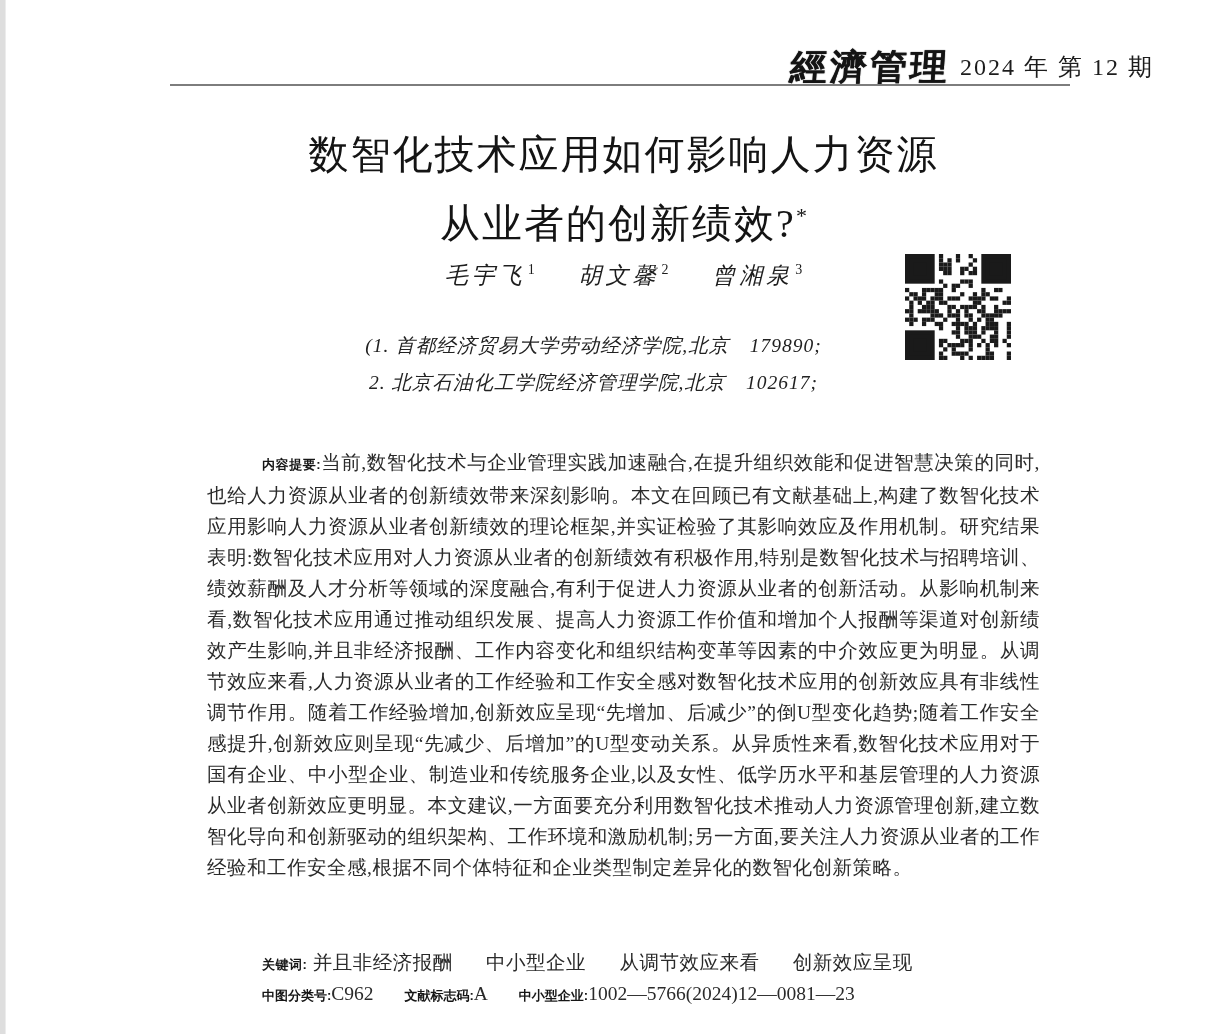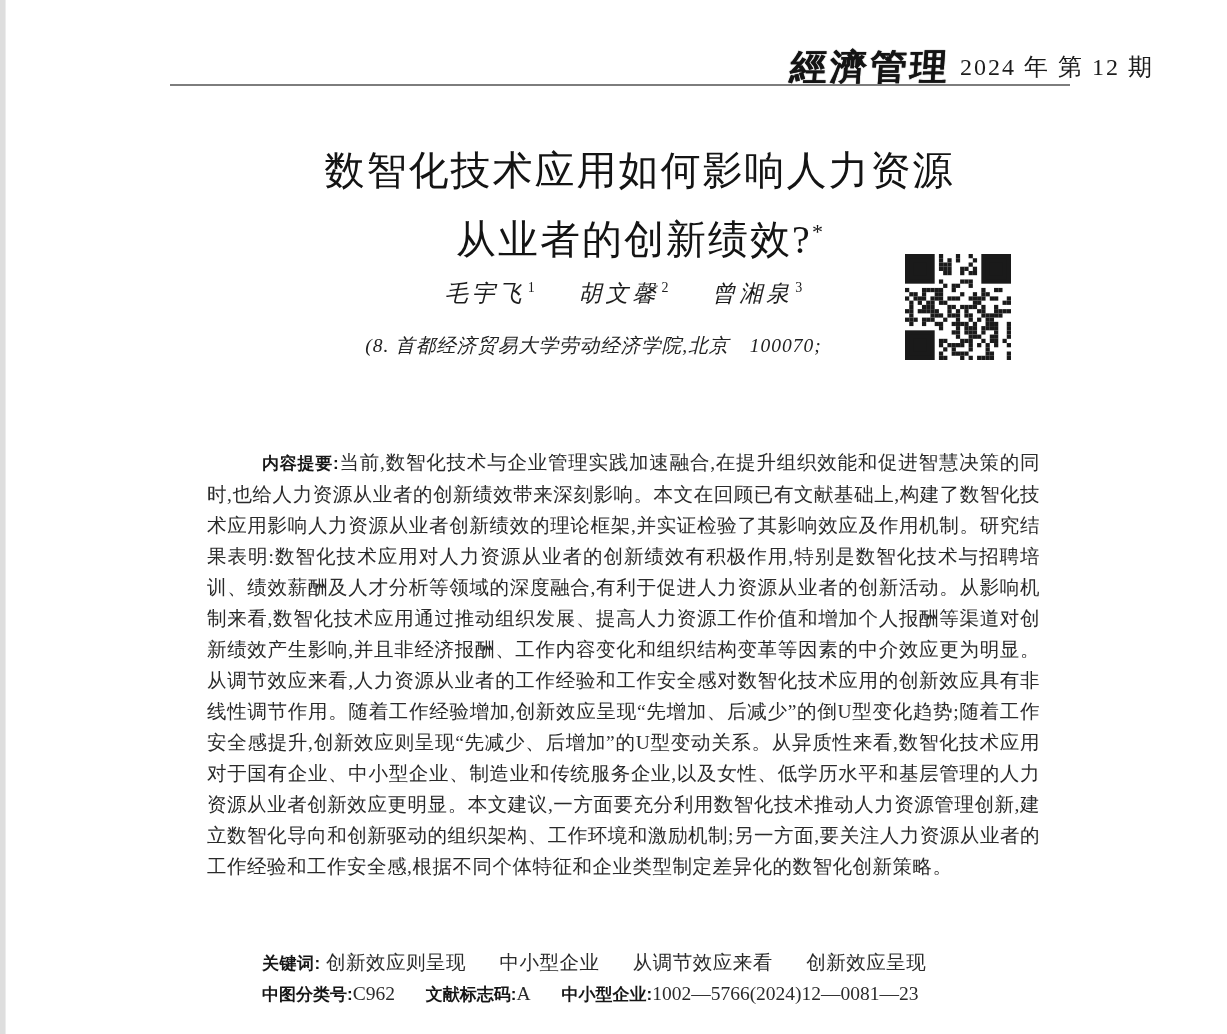--- a/index.html
+++ b/index.html
@@ -29,26 +29,26 @@
     position:relative;top:-4px;
   }
   .header-rule{
     position:absolute;left:170px;top:84px;width:900px;height:2px;
     background:#7d7d7d;
   }
   
   .title-block{
     position:absolute;left:197px;top:124px;width:853px;
     text-align:center;font-size:40px;line-height:61px;
-    color:#141414;letter-spacing:2px;font-weight:normal;margin:16px;
+    color:#141414;letter-spacing:2px;font-weight:normal;margin:0;
   }
   .title-block sup{font-size:22px;letter-spacing:0;}
   
   .authors-row{
-    position:absolute;left:197px;top:278px;width:853px;
+    position:absolute;left:197px;top:260px;width:853px;
     text-align:center;font-size:23px;font-style:italic;color:#1d1d1d;
     letter-spacing:4px;
   }
   .author{margin:0 17px;white-space:nowrap;}
   .author sup{font-size:14px;font-style:normal;letter-spacing:0;margin-left:2px;}
   
   .affiliations{
     position:absolute;left:167px;top:327px;width:853px;
     text-align:center;font-size:19.5px;line-height:37px;
     font-style:italic;color:#222;letter-spacing:1px;
@@ -60,21 +60,21 @@
   .qr-code svg{width:100%;height:100%;display:block;}
   .qr-code rect{fill:#1a1a1a;}
   
   .abstract{
     position:absolute;left:207px;top:447px;width:833px;
     font-size:19.5px;line-height:31px;text-align:justify;
     color:#2a2a2a;margin:0;text-indent:55px;letter-spacing:.5px;
   }
   .label{
     font-family:"Liberation Sans","DejaVu Sans",sans-serif;
-    font-weight:bold;color:#161616;font-size:17px;font-style:normal;
+    font-weight:bold;color:#161616;font-size:13px;font-style:normal;
   }
   
   .keywords-row{
     position:absolute;left:207px;top:949px;width:833px;padding-left:55px;
     font-size:19.5px;color:#2a2a2a;letter-spacing:.5px;box-sizing:border-box;
   }
   .keyword-item{margin-right:28px;}
   .meta-row{
     position:absolute;left:207px;top:983px;width:900px;padding-left:55px;
     font-size:19.5px;color:#2a2a2a;box-sizing:border-box;white-space:nowrap;
@@ -96,21 +96,22 @@
   <span>从业者的创新绩效?</span><sup>*</sup>
 </h1>
 
 <div class="authors-row">
   <span class="author"><span>毛宇飞</span><sup>1</sup></span>
   <span class="author"><span>胡文馨</span><sup>2</sup></span>
   <span class="author"><span>曾湘泉</span><sup>3</sup></span>
 </div>
 
 <div class="affiliations">
-  <div>(8. 首都经济贸易大学劳动经济学院,北京　100070;</div>
+  <div>(1. 首都经济贸易大学劳动经济学院,北京　179890;</div>
+  <div>2. 北京石油化工学院经济管理学院,北京　102617;</div>
 </div>
 
 <div class="qr-code">
   <svg viewBox="0 0 25 25" xmlns="http://www.w3.org/2000/svg">
       <rect x="0" y="0" width="7" height="7"></rect>
       <rect x="1" y="1" width="5" height="5" fill="#fff"></rect>
       <rect x="2" y="2" width="3" height="3"></rect>
       <rect x="18" y="0" width="7" height="7"></rect>
       <rect x="19" y="1" width="5" height="5" fill="#fff"></rect>
       <rect x="20" y="2" width="3" height="3"></rect>
@@ -325,21 +326,21 @@
       <rect x="19" y="24" width="1" height="1"></rect>
       <rect x="20" y="24" width="1" height="1"></rect>
       <rect x="24" y="24" width="1" height="1"></rect>
     </svg>
 </div>
 
 <p class="abstract"><b class="label">内容提要:</b><span>当前,数智化技术与企业管理实践加速融合,在提升组织效能和促进智慧决策的同时,也给人力资源从业者的创新绩效带来深刻影响。本文在回顾已有文献基础上,构建了数智化技术应用影响人力资源从业者创新绩效的理论框架,并实证检验了其影响效应及作用机制。研究结果表明:数智化技术应用对人力资源从业者的创新绩效有积极作用,特别是数智化技术与招聘培训、绩效薪酬及人才分析等领域的深度融合,有利于促进人力资源从业者的创新活动。从影响机制来看,数智化技术应用通过推动组织发展、提高人力资源工作价值和增加个人报酬等渠道对创新绩效产生影响,并且非经济报酬、工作内容变化和组织结构变革等因素的中介效应更为明显。从调节效应来看,人力资源从业者的工作经验和工作安全感对数智化技术应用的创新效应具有非线性调节作用。随着工作经验增加,创新效应呈现“先增加、后减少”的倒U型变化趋势;随着工作安全感提升,创新效应则呈现“先减少、后增加”的U型变动关系。从异质性来看,数智化技术应用对于国有企业、中小型企业、制造业和传统服务企业,以及女性、低学历水平和基层管理的人力资源从业者创新效应更明显。本文建议,一方面要充分利用数智化技术推动人力资源管理创新,建立数智化导向和创新驱动的组织架构、工作环境和激励机制;另一方面,要关注人力资源从业者的工作经验和工作安全感,根据不同个体特征和企业类型制定差异化的数智化创新策略。</span></p>
 
 <div class="keywords-row">
   <b class="label">关键词:</b>
-  <span class="keyword-item">创新效应则呈现</span>
+  <span class="keyword-item">并且非经济报酬</span>
   <span class="keyword-item">中小型企业</span>
   <span class="keyword-item">从调节效应来看</span>
   <span class="keyword-item">创新效应呈现</span>
 </div>
 
 <div class="meta-row">
   <span class="meta-group"><b class="label">中图分类号:</b><span>C962</span></span>
   <span class="meta-group"><b class="label">文献标志码:</b><span>A</span></span>
   <span class="meta-group"><b class="label">中小型企业:</b><span>1002—5766(2024)12—0081—23</span></span>
 </div>

